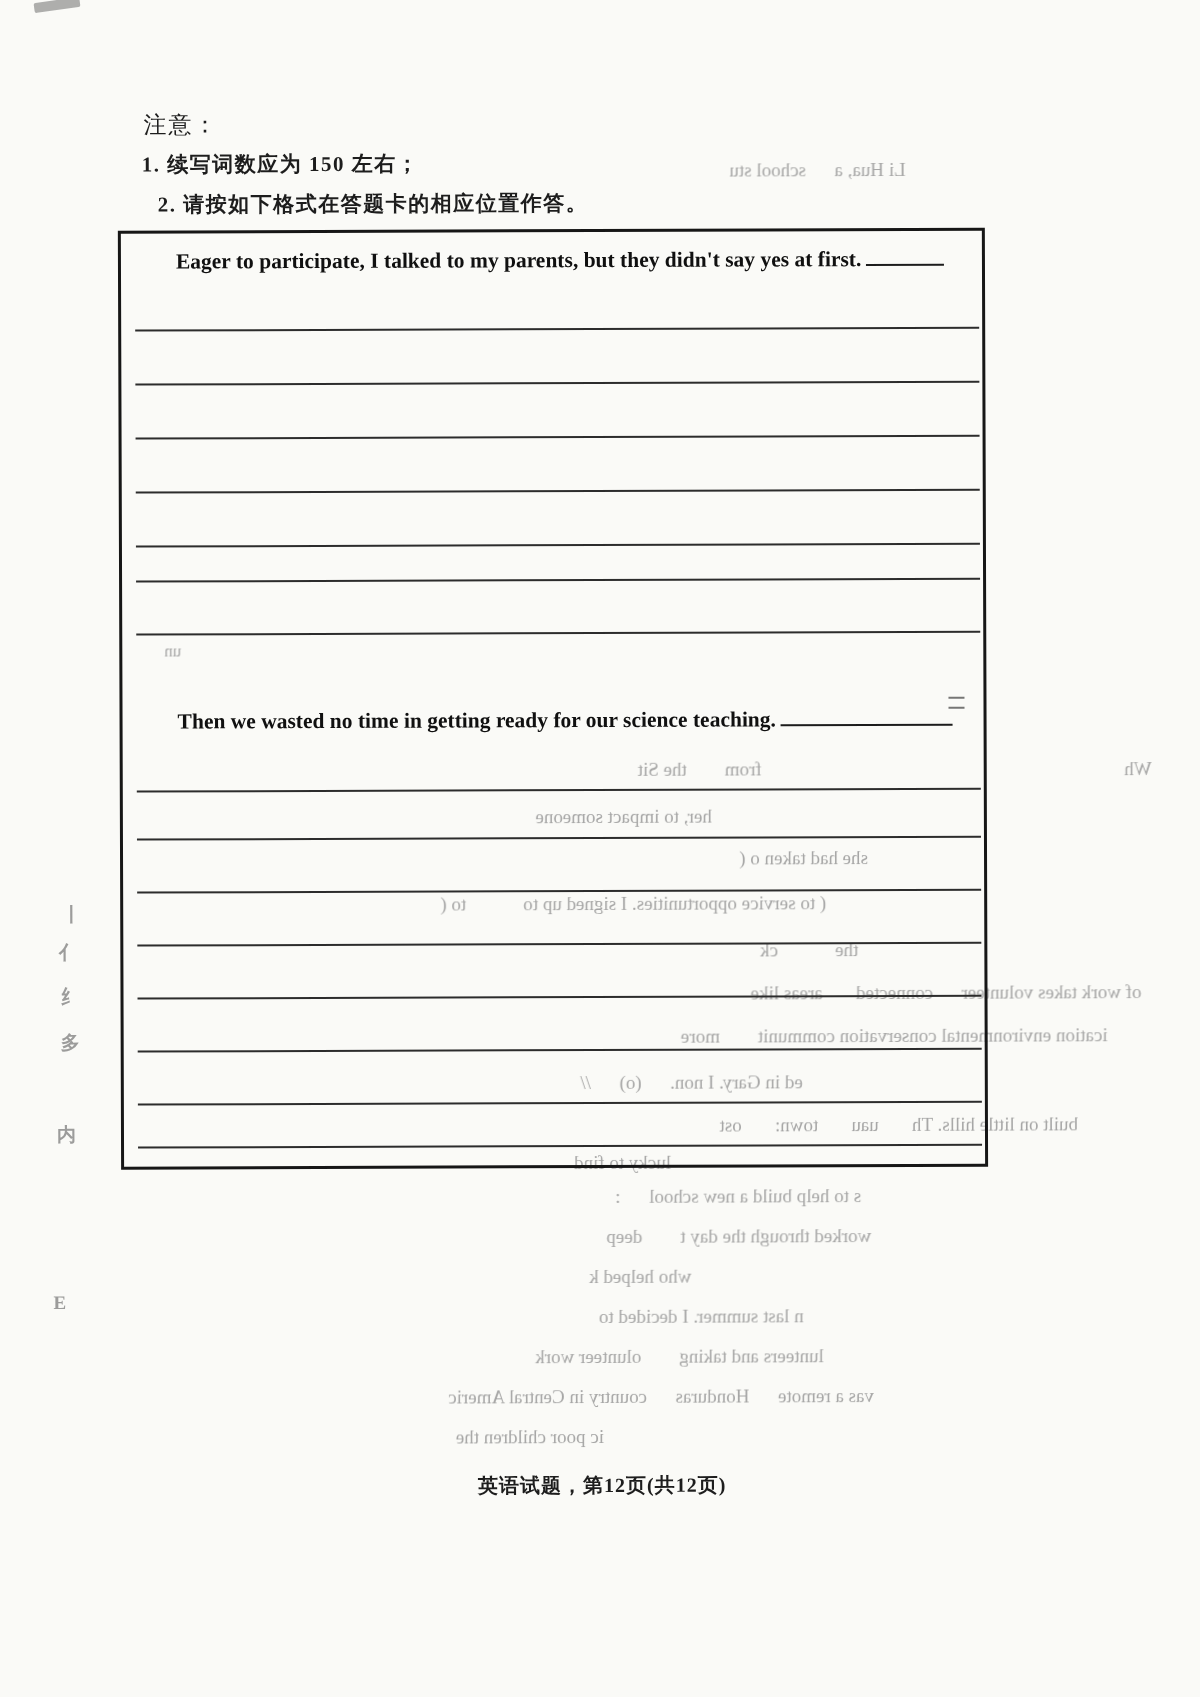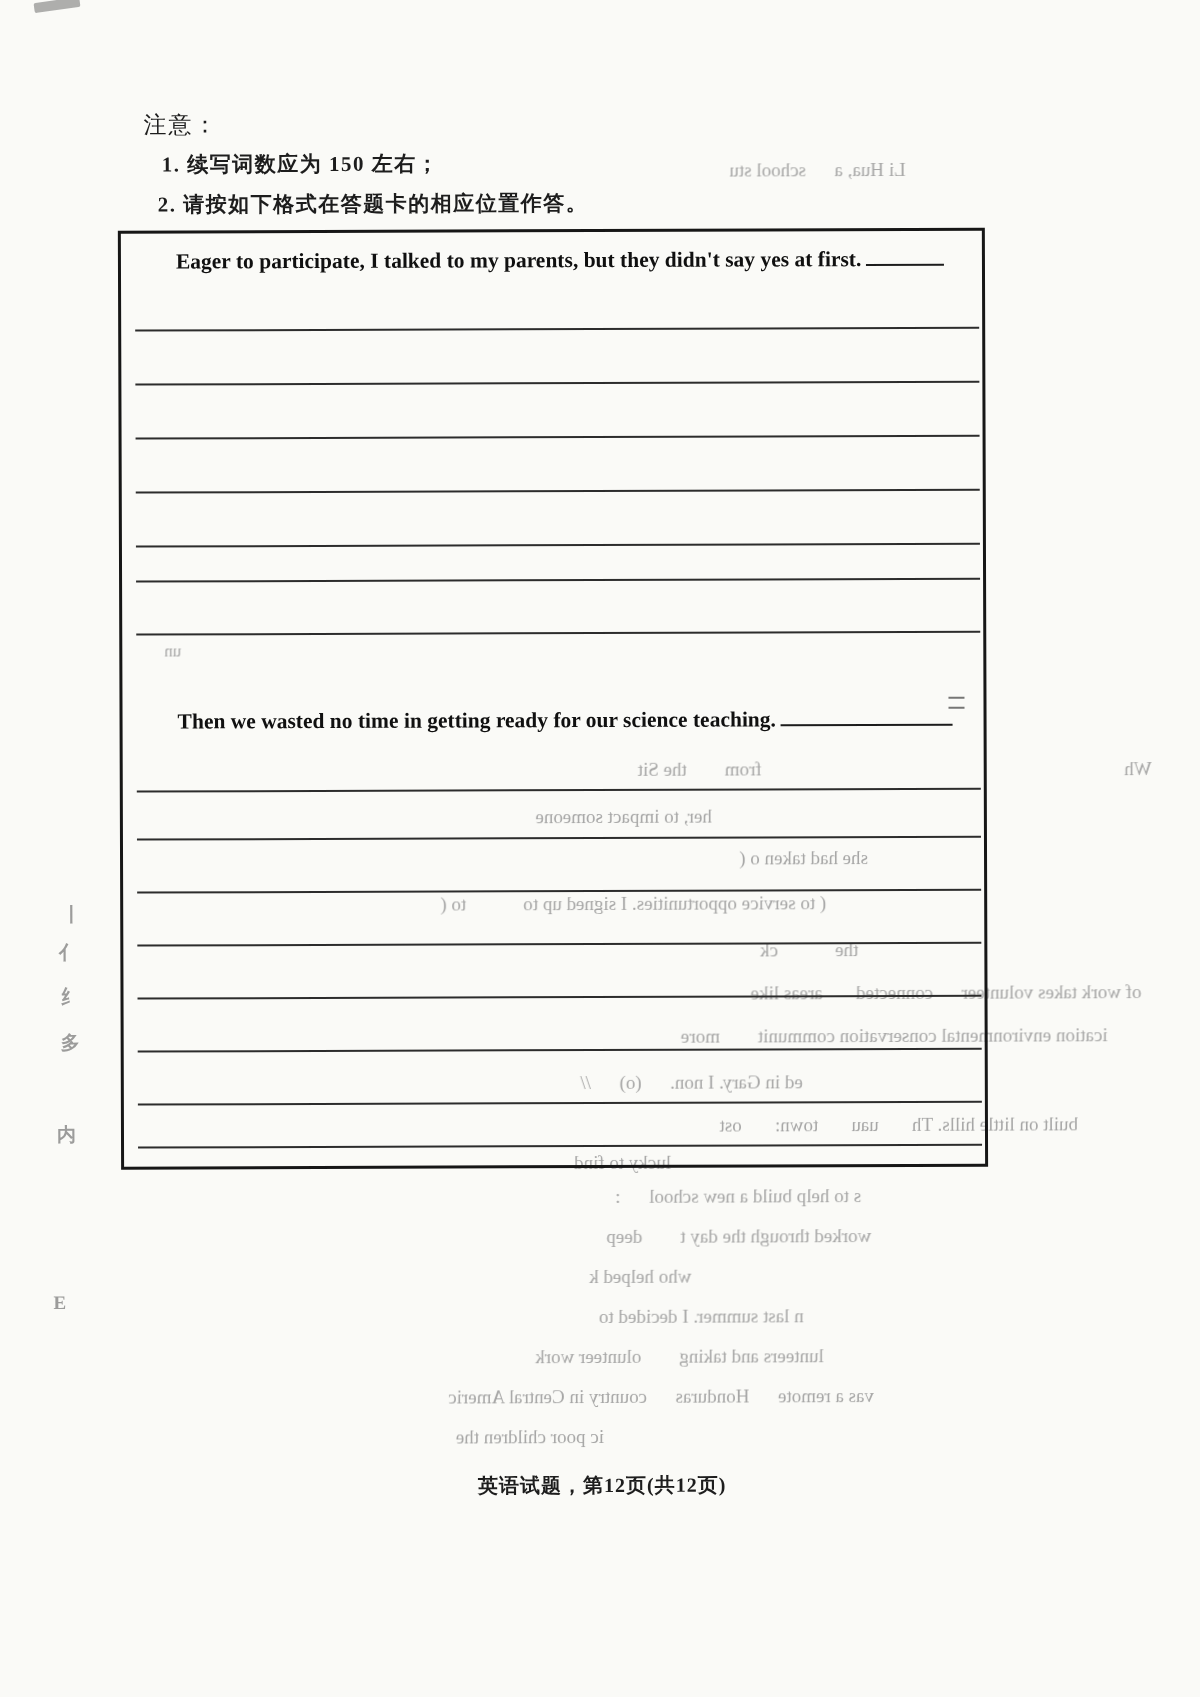--- a/index.html
+++ b/index.html
@@ -15,21 +15,21 @@
   .content { position:absolute; inset:0; transform:rotate(-0.2deg); }
 
   
   .notice-title {
     position:absolute; left:118px; top:108px;
     font-size:23px; font-weight:400; letter-spacing:2px;margin-left:28px;
   }
   .notice-item {
     position:absolute; font-size:21px; font-weight:600; letter-spacing:1.5px;
   }
-  .notice-item.n1 { left:164px; top:149px; }
+  .notice-item.n1 { left:144px; top:149px; }
   .notice-item.n2 { left:160px; top:189px; }
 
   
   .answer-box {
     position:absolute; left:120px; top:229px;
     width:861px; height:933px;
     border:3px solid #161616;
   }
   .prompt {
     position:absolute; left:55px;

